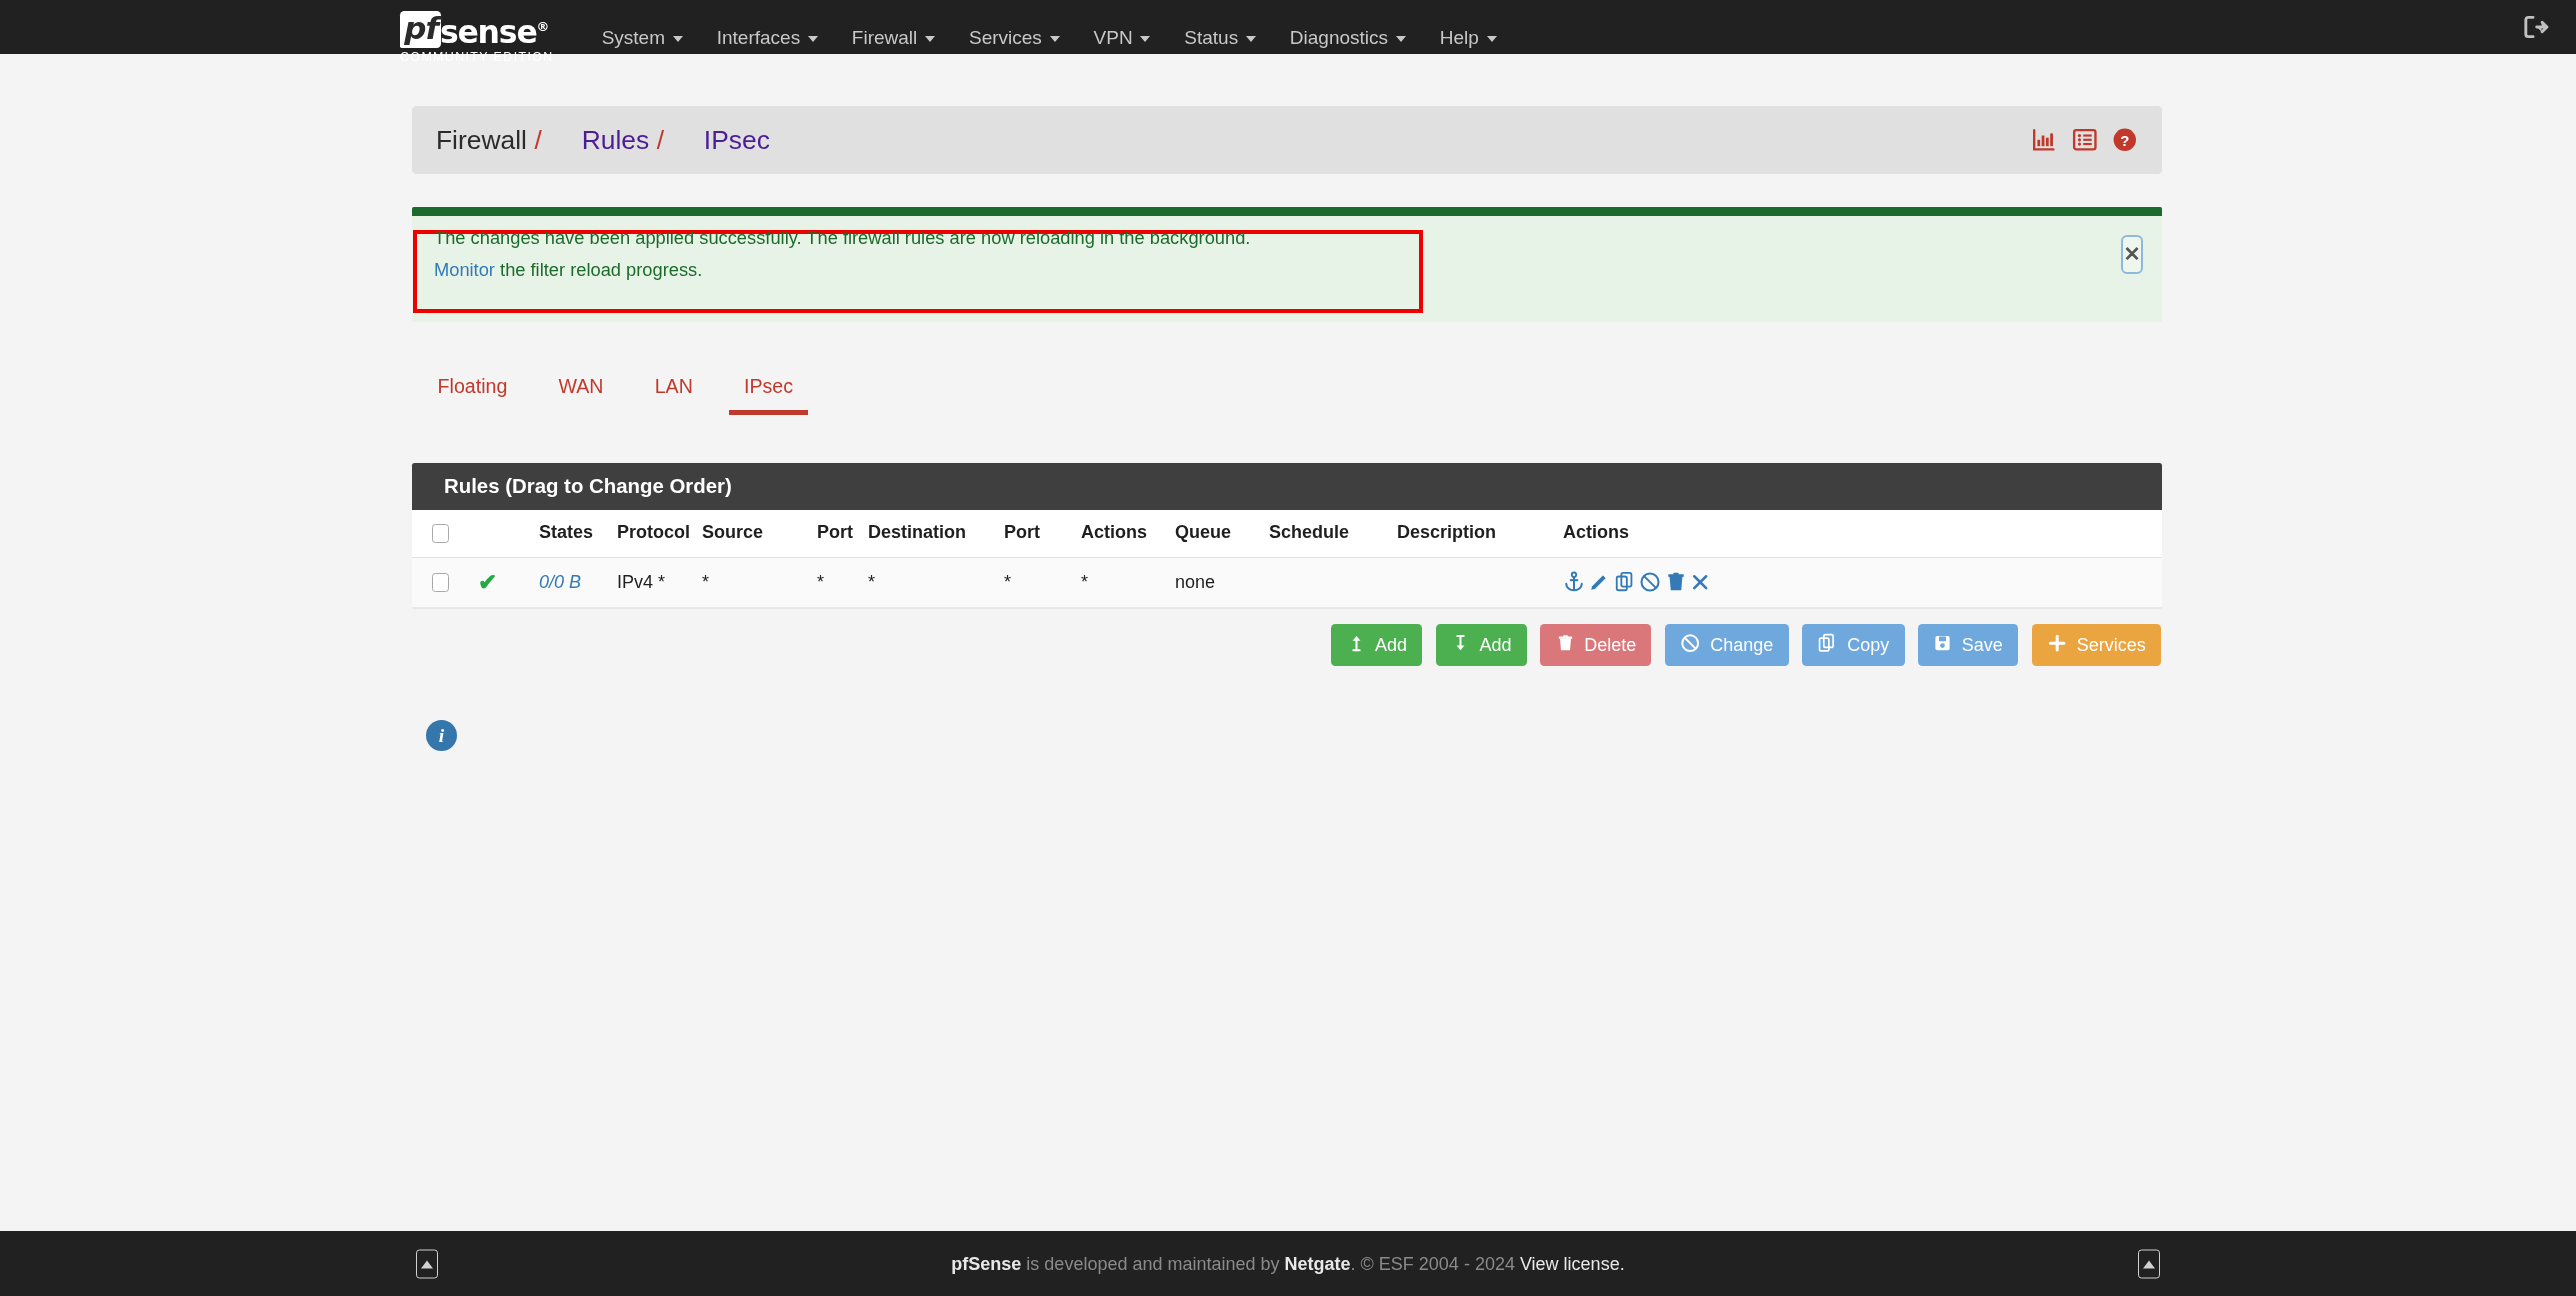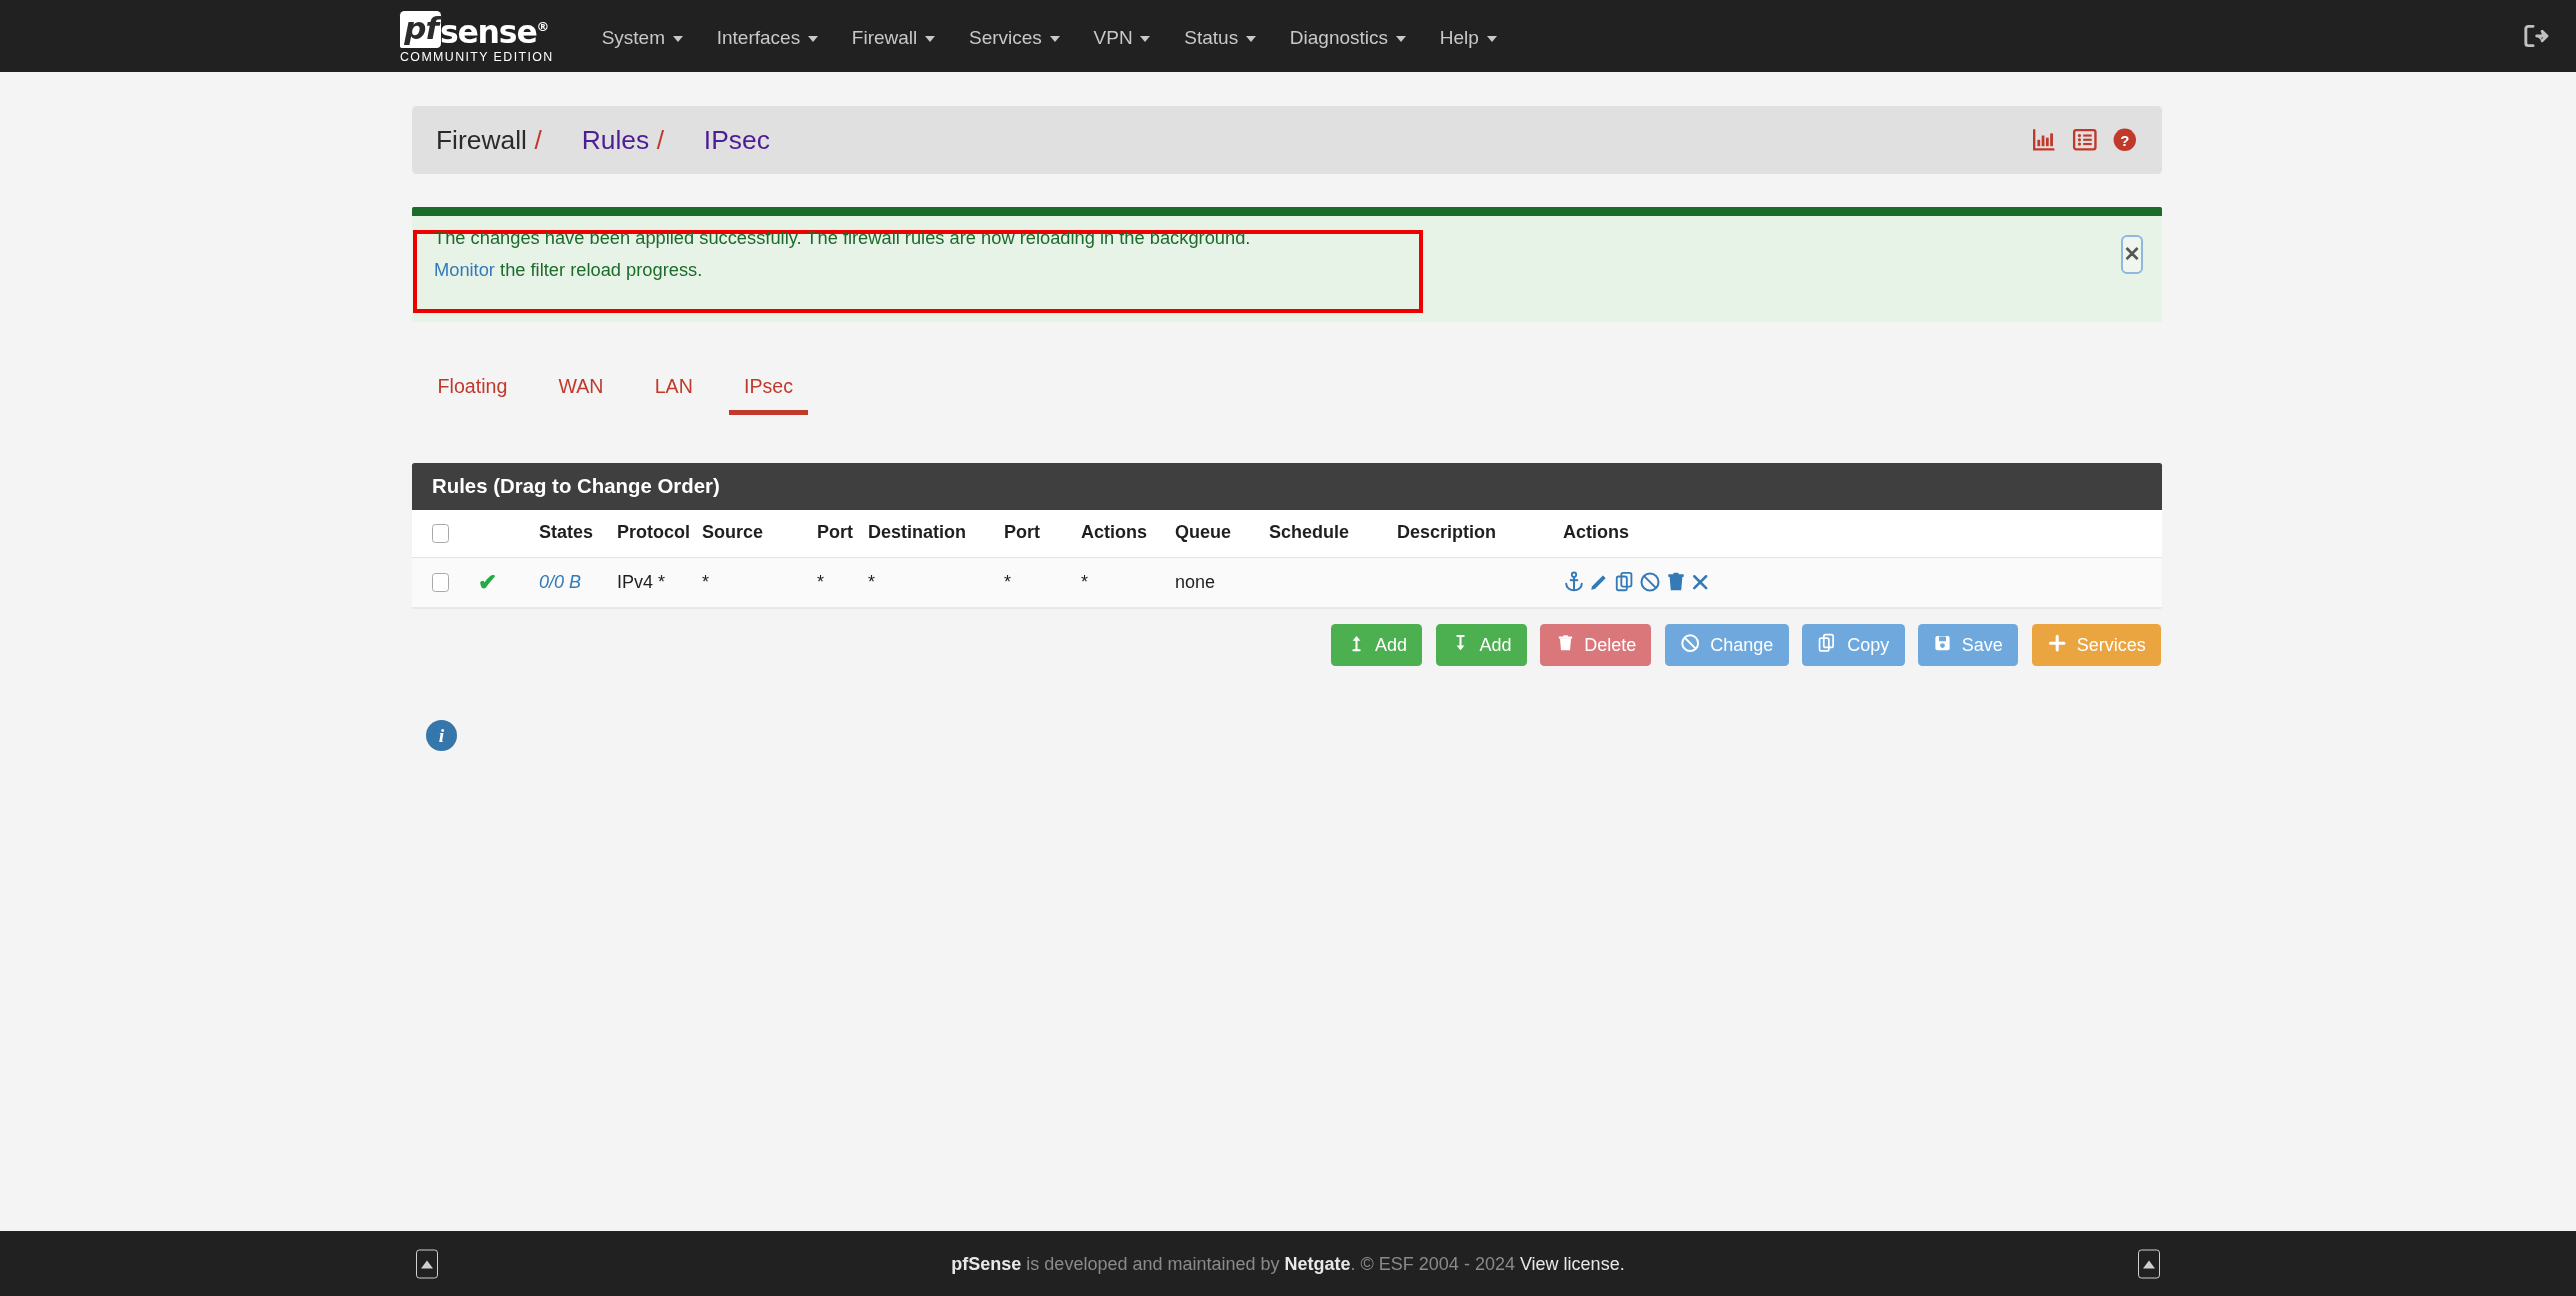--- a/index.html
+++ b/index.html
@@ -7,21 +7,21 @@
     width: 2576px; height: 1297px;
     background: #f4f4f4;
     font-family: "Liberation Sans", sans-serif;
     overflow: hidden;
   }
   body { position: relative; }
 
   
   .navbar {
     position: absolute; top: 0; left: 0;
-    width: 2576px; height: 72px;
+    width: 2576px; height: 54px;
     background: #212121;
     display: flex; align-items: center;
   }
   .nav-inner {
     position: absolute; left: 400px; top: 0;
     height: 75px; display: flex; align-items: center;
   }
   .brand { display: flex; flex-direction: column; justify-content: center; height: 75px; margin-right: 31px; }
   .brand-logo { display: flex; align-items: center; height: 36px; }
   .brand-pf {
@@ -139,21 +139,21 @@
   .panel {
     position: absolute; left: 0; top: 463px;
     width: 1750px;
     background: #fff;
     border-radius: 2.6px;
     box-shadow: 0 0.9px 0.9px rgba(0,0,0,.06);
   }
   .panel-head {
     background: #3f3f3f; color: #fff;
     font-size: 20.4px; font-weight: bold;
-    padding: 12px 20px; border-radius: 2.6px 2.6px 0 0;
+    padding: 12px 32px; border-radius: 2.6px 2.6px 0 0;
   }
   table.rules { width: 100%; border-collapse: collapse; }
   table.rules thead th {
     font-size: 18px; font-weight: bold; color: #1f1f1f;
     text-align: left; padding: 12px 0 13.6px 0;
     border-bottom: 1.7px solid #e2e2e2;
     white-space: nowrap;
   }
   table.rules tbody td {
     font-size: 18px; color: #1f1f1f;

